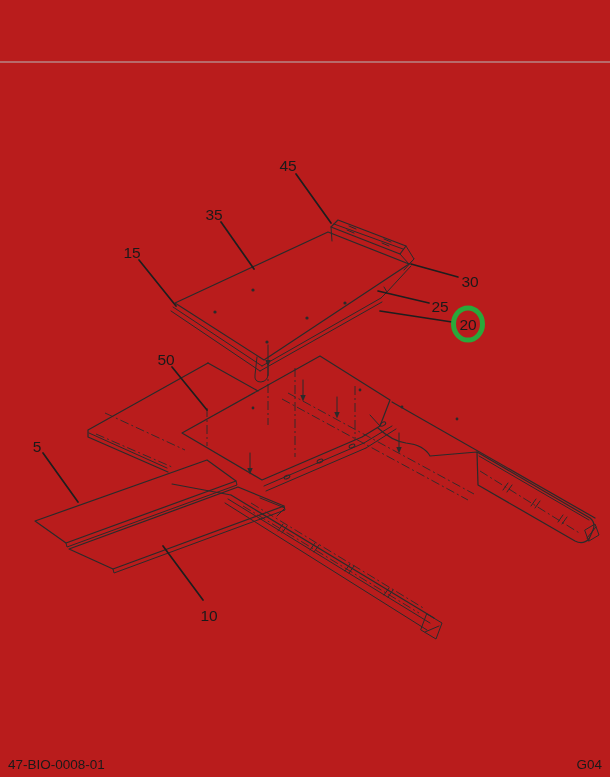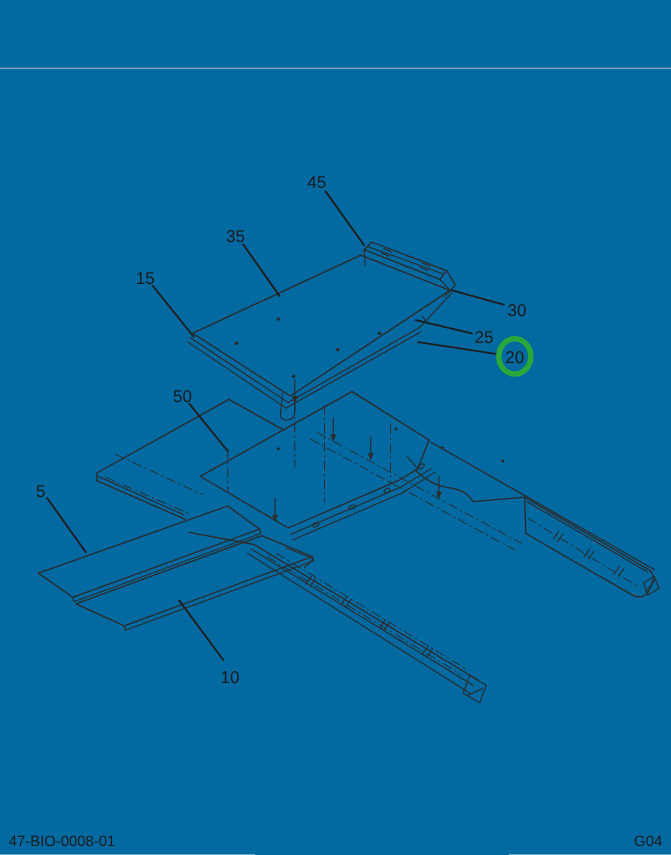--- a/index.html
+++ b/index.html
@@ -1,19 +1,19 @@
 <!DOCTYPE html>
 <html><head>
 <meta charset="utf-8">
 <style>
   html,body{margin:0;padding:0;background:#ffffff;}
   .page{
     position:relative;
     width:610px;height:777px;
-    background:#0369a1;
+    background:#b91c1c;
     font-family:"Liberation Sans", sans-serif;
     overflow:hidden;
   }
   svg{display:block;}
   .outline{fill:none;stroke:#2b2b2b;stroke-width:1.2;stroke-linejoin:round;stroke-linecap:round;}
   .thin{fill:none;stroke:#2b2b2b;stroke-width:1;stroke-linejoin:round;stroke-linecap:round;}
   .dashdot{fill:none;stroke:#2b2b2b;stroke-width:0.9;stroke-dasharray:9 3 2 3;stroke-linecap:butt;}
   .leader{fill:none;stroke:#1e1e1e;stroke-width:1.7;stroke-linecap:round;}
   .dot{fill:#2b2b2b;stroke:none;}
   .bolt{fill:none;stroke:#2b2b2b;stroke-width:1;}

